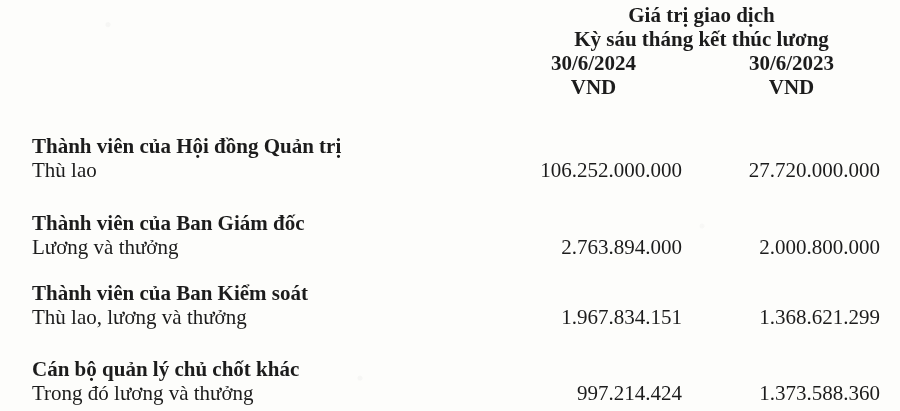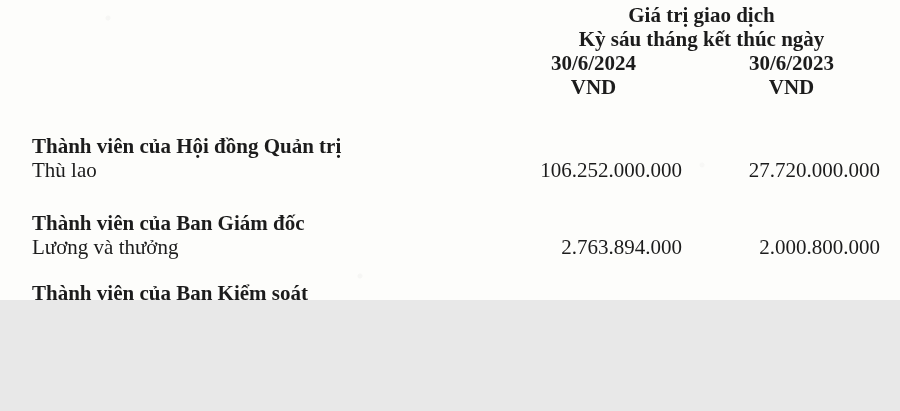--- a/index.html
+++ b/index.html
@@ -3,21 +3,21 @@
 <meta charset="utf-8">
 <style>
   html, body {
     margin: 0;
     padding: 0;
     background: #e8e8e8;
   }
   .sheet {
     position: relative;
     width: 900px;
-    height: 300px;
+    height: 411px;
     box-sizing: border-box;
     background: #fdfdfb;
     color: #1c1c1c;
     font-family: "Liberation Serif", "DejaVu Serif", serif;
     font-size: 21px;
     line-height: 24px;
     padding: 3px 20px 0 32px;
     overflow: hidden;
   }
   
@@ -80,21 +80,21 @@
     white-space: nowrap;
   }
 </style>
 </head>
 <body>
 
 <div class="sheet">
 
   <div class="col-header">
     <div class="line-title">Giá trị giao dịch</div>
-    <div class="line-subtitle">Kỳ sáu tháng kết thúc ngày</div>
+    <div class="line-subtitle">Kỳ sáu tháng kết thúc lương</div>
     <div class="date-row">
       <div class="date-cell c1">30/6/2024</div>
       <div class="date-cell c2">30/6/2023</div>
     </div>
     <div class="unit-row">
       <div class="unit-cell c1">VND</div>
       <div class="unit-cell c2">VND</div>
     </div>
   </div>
 

